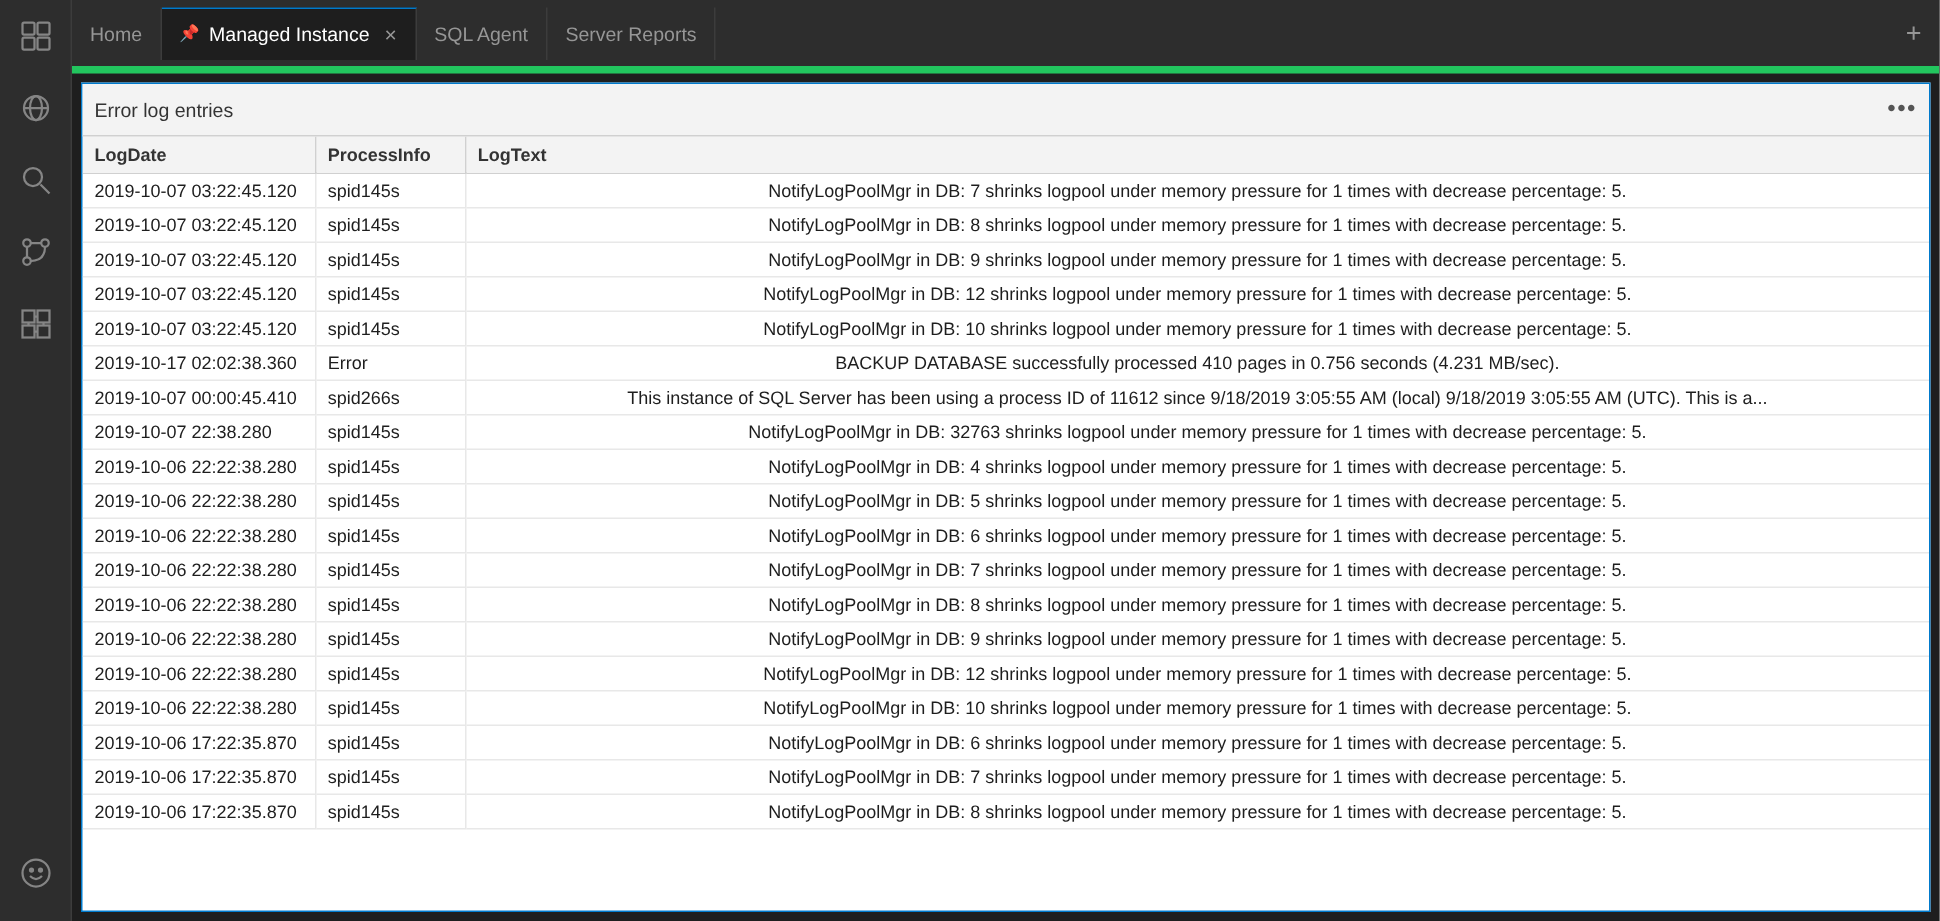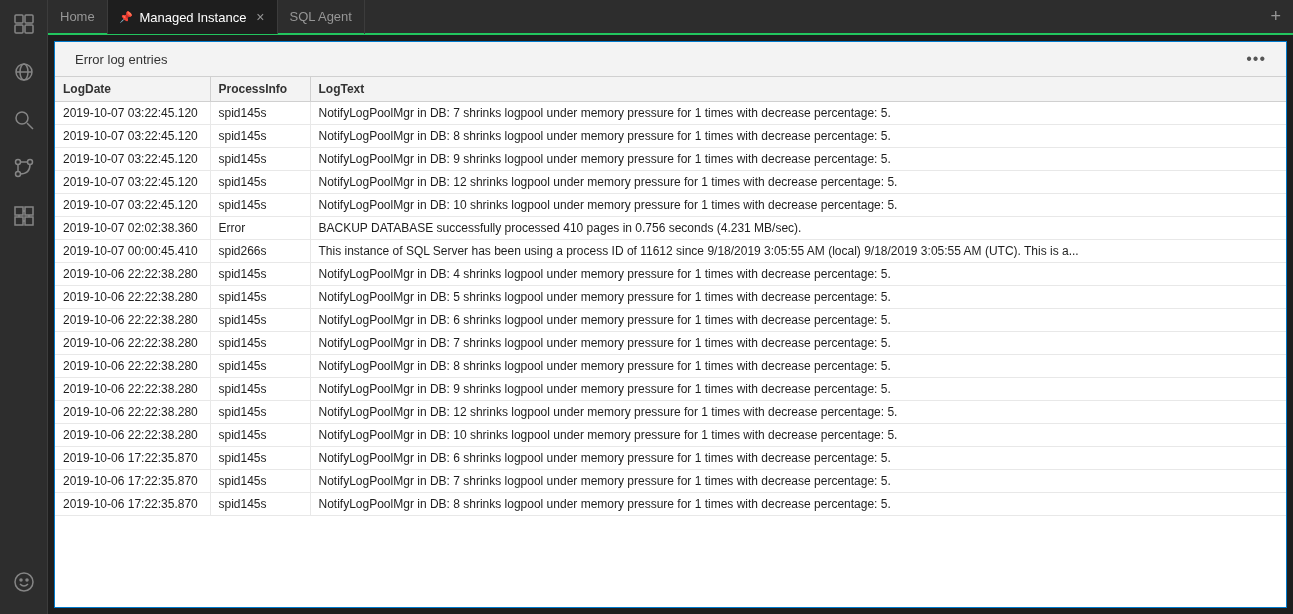--- a/index.html
+++ b/index.html
@@ -43,23 +43,23 @@
       flex-direction: column;
       background: #1e1e1e;
       overflow: hidden;
     }
 
     
     .tab-bar {
       display: flex;
       align-items: center;
       background: #2d2d2d;
-      height: 35px;
+      height: 49px;
       flex-shrink: 0;
-      border-bottom: 2px solid #22c55e;
+      border-bottom: 5px solid #22c55e;
     }
     .tab {
       display: flex;
       align-items: center;
       height: 35px;
       padding: 0 12px;
       cursor: pointer;
       color: #969696;
       border-right: 1px solid #3c3c3c;
       white-space: nowrap;
@@ -94,21 +94,21 @@
       background: #ffffff;
       margin: 6px;
       border: 1px solid #007acc;
     }
 
     
     .log-header {
       display: flex;
       align-items: center;
       justify-content: space-between;
-      padding: 8px 20px;
+      padding: 8px 8px;
       background: #f3f3f3;
       border-bottom: 1px solid #d0d0d0;
       flex-shrink: 0;
     }
     .log-title {
       font-size: 13px;
       color: #333333;
       font-weight: 400;
     }
     .log-menu {
@@ -152,20 +152,21 @@
       border-right: 1px solid #e8e8e8;
       white-space: nowrap;
       overflow: hidden;
       text-overflow: ellipsis;
     }
     tbody td:last-child {
       border-right: none;
       max-width: 820px;
       overflow: hidden;
       text-overflow: ellipsis;
+      text-align: center;
     }
     .col-date { width: 155px; min-width: 155px; margin-top: 48px; }
     .col-process { width: 100px; min-width: 100px; }
     .col-text { }
 
     
     .table-wrapper::-webkit-scrollbar { width: 10px; }
     .table-wrapper::-webkit-scrollbar-track { background: #f1f1f1; }
     .table-wrapper::-webkit-scrollbar-thumb { background: #c1c1c1; }
   </style>
@@ -232,20 +233,23 @@
     <div class="tab">
       <span>Home</span>
     </div>
     <div class="tab active">
       <span style="font-size:11px; color:#cccccc;">📌</span>
       <span>Managed Instance</span>
       <span class="tab-close">×</span>
     </div>
     <div class="tab">
       <span>SQL Agent</span>
+    </div>
+    <div class="tab">
+      <span>Server Reports</span>
     </div>
     <div class="tab-add">+</div>
   </div>
 
   <div class="content">
 
     <div class="log-header">
       <span class="log-title">Error log entries</span>
       <span class="log-menu">•••</span>
     </div>
@@ -279,30 +283,35 @@
               <td class="col-date">2019-10-07 03:22:45.120</td>
               <td class="col-process">spid145s</td>
               <td class="col-text">NotifyLogPoolMgr in DB: 12 shrinks logpool under memory pressure for 1 times with decrease percentage: 5.</td>
             </tr>
             <tr>
               <td class="col-date">2019-10-07 03:22:45.120</td>
               <td class="col-process">spid145s</td>
               <td class="col-text">NotifyLogPoolMgr in DB: 10 shrinks logpool under memory pressure for 1 times with decrease percentage: 5.</td>
             </tr>
             <tr>
-              <td class="col-date">2019-10-07 02:02:38.360</td>
+              <td class="col-date">2019-10-17 02:02:38.360</td>
               <td class="col-process">Error</td>
               <td class="col-text">BACKUP DATABASE successfully processed 410 pages in 0.756 seconds (4.231 MB/sec).</td>
             </tr>
             <tr>
               <td class="col-date">2019-10-07 00:00:45.410</td>
               <td class="col-process">spid266s</td>
               <td class="col-text">This instance of SQL Server has been using a process ID of 11612 since 9/18/2019 3:05:55 AM (local) 9/18/2019 3:05:55 AM (UTC). This is a...</td>
             </tr>
             <tr>
+              <td class="col-date">2019-10-07 22:38.280</td>
+              <td class="col-process">spid145s</td>
+              <td class="col-text">NotifyLogPoolMgr in DB: 32763 shrinks logpool under memory pressure for 1 times with decrease percentage: 5.</td>
+            </tr>
+            <tr>
               <td class="col-date">2019-10-06 22:22:38.280</td>
               <td class="col-process">spid145s</td>
               <td class="col-text">NotifyLogPoolMgr in DB: 4 shrinks logpool under memory pressure for 1 times with decrease percentage: 5.</td>
             </tr>
             <tr>
               <td class="col-date">2019-10-06 22:22:38.280</td>
               <td class="col-process">spid145s</td>
               <td class="col-text">NotifyLogPoolMgr in DB: 5 shrinks logpool under memory pressure for 1 times with decrease percentage: 5.</td>
             </tr>
             <tr>

